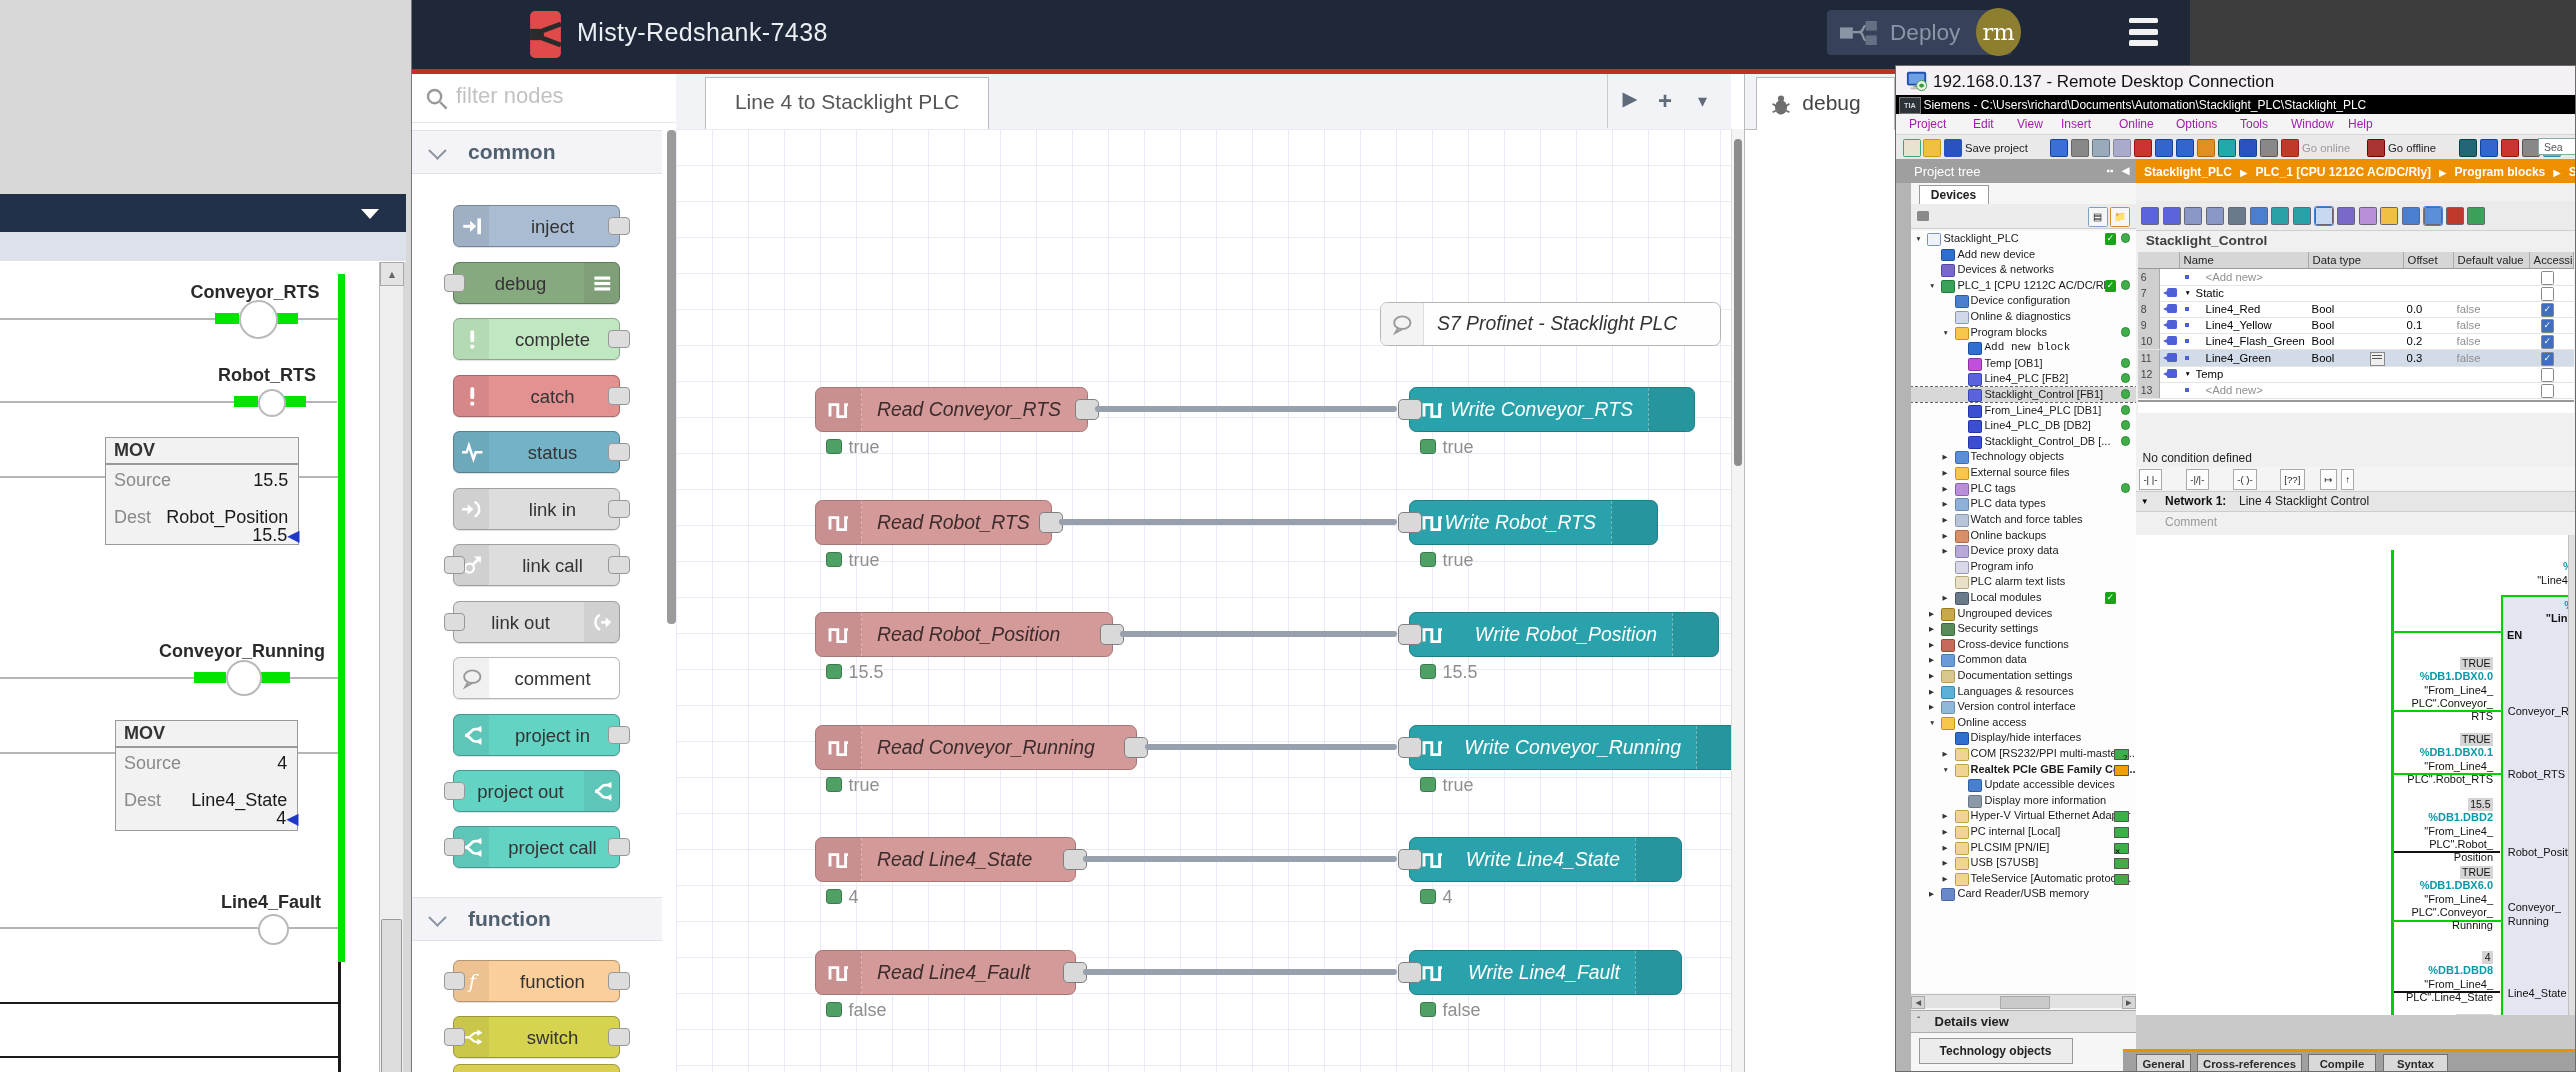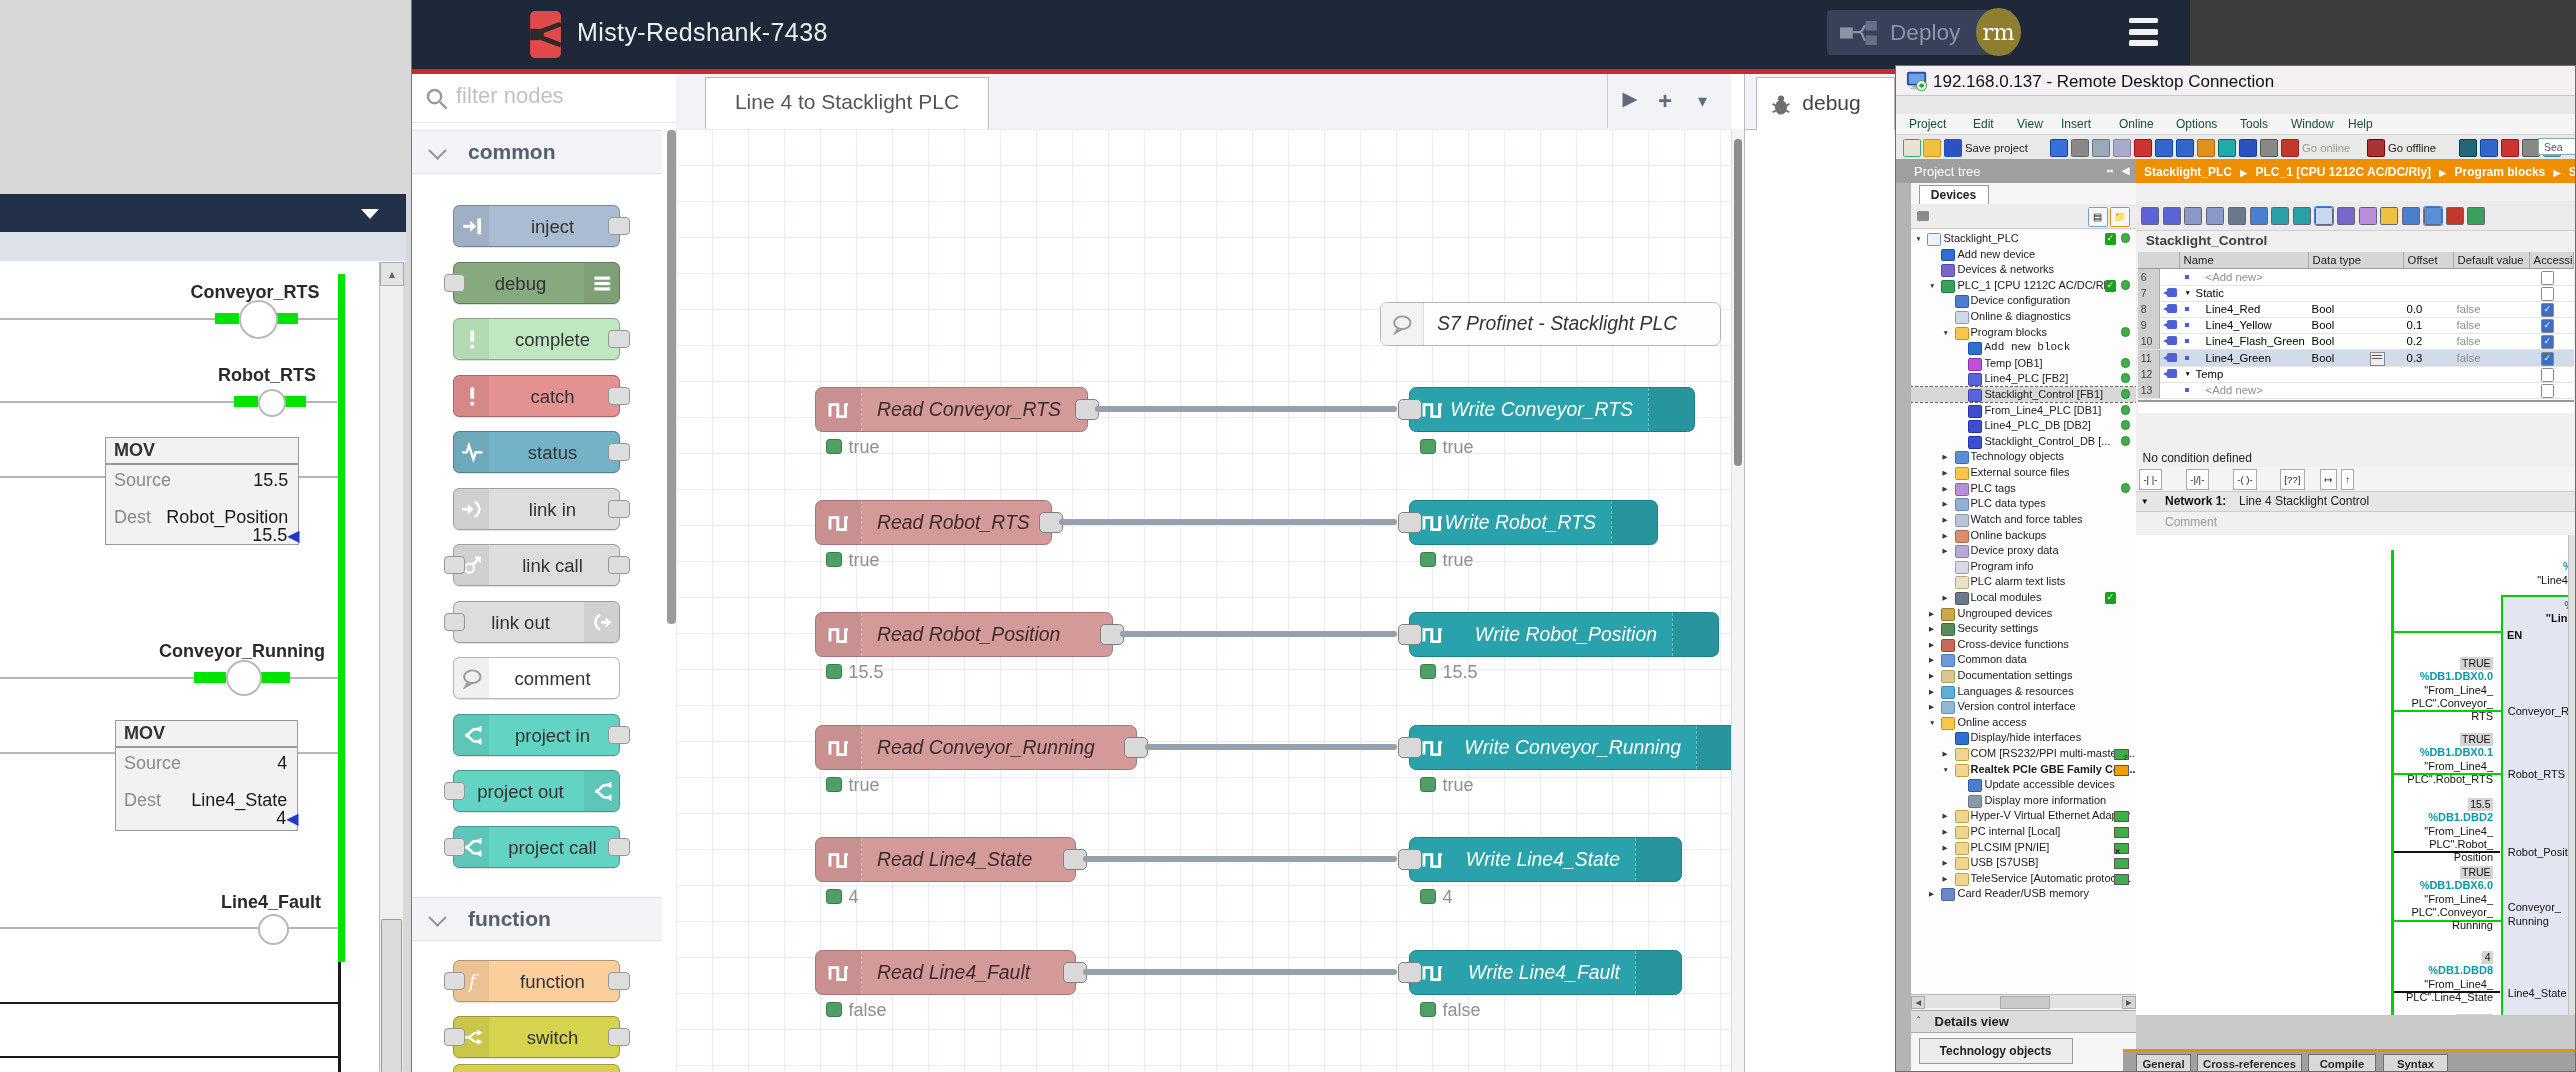--- a/index.html
+++ b/index.html
@@ -88,21 +88,21 @@
   .dbg-tab svg{position:absolute;left:11.3px;top:14.5px;}
   #desktop{left:2190px;top:0;width:386px;height:65px;background:#3c3c3c;}
   
   #rdp{left:1895px;top:65px;width:681px;height:1007px;background:#e8e8e8;border:0.8px solid #6b6b6b;box-sizing:border-box;overflow:hidden;}
   .rdp-title{left:0;top:0;width:681px;height:29px;background:#f4f0f4;border-bottom:0.8px solid #c9c9c9;}
   .rdp-title .t{position:absolute;left:37px;top:5.6px;font-size:17px;color:#111;}
   .tia-black{left:0;top:29px;width:681px;height:19.4px;background:#000;color:#fff;}
   .tia-black .t{position:absolute;left:27.4px;top:3.2px;font-size:12px;}
   .tia-logo{position:absolute;left:3.2px;top:1.6px;width:19.4px;height:15.3px;background:#2d3338;color:#cfd6dc;font-size:7.3px;font-weight:bold;text-align:center;line-height:15.3px;border:0.8px solid #777;}
   .tia-menu{left:0;top:48px;width:681px;height:20px;background:#f4f4f4;border-bottom:0.8px solid #d5d5d5;}
-  .tia-menu span{position:absolute;top:3.2px;font-size:12px;color:#14532d;}
+  .tia-menu span{position:absolute;top:3.2px;font-size:12px;color:#a21caf;}
   .tia-toolbar{left:0;top:69px;width:681px;height:24px;background:#e9e9e9;border-bottom:0.8px solid #c4c4c4;}
   .ti{position:absolute;top:4px;width:16px;height:16px;border-radius:1.6px;}
   .ti-label{position:absolute;top:6.5px;font-size:11.3px;color:#222;}
   .ti-label.gray{color:#9a9a9a;}
   .tsearch{position:absolute;right:-3.2px;top:3.2px;width:42px;height:17px;background:#fff;border:0.8px solid #8aa;font-size:10.5px;color:#555;padding:1.6px 0 0 4.8px;box-sizing:border-box;}
   .tia-header{left:0;top:93px;width:681px;height:24px;}
   .pt-bar{position:absolute;left:0;top:0;width:240px;height:24px;background:#9f9f9f;color:#fff;}
   .pt-bar .t{position:absolute;left:18px;top:4.8px;font-size:13px;}
   .crumb{position:absolute;left:240px;top:0;width:440px;height:24px;background:#ee8f00;color:#fff;overflow:hidden;white-space:nowrap;}
   .crumb .seg{position:relative;display:inline-block;font-size:12px;font-weight:bold;margin:5.6px 0 0 8px;}
@@ -680,20 +680,24 @@
       <svg style="position:absolute;left:9.7px;top:4px" width="22" height="22" viewBox="0 0 24 24">
           <rect x="1" y="2" width="21" height="15" rx="2" fill="#1f4fa8"></rect>
           <rect x="3" y="4" width="17" height="11" fill="#6ea0e8"></rect>
           <rect x="8" y="17" width="7" height="2" fill="#999"></rect>
           <rect x="5" y="19" width="13" height="2" fill="#bbb"></rect>
           <circle cx="17" cy="17" r="5.5" fill="#e8f4e8" stroke="#3a9d3a"></circle>
           <path d="M14 17c2-3 4-3 6 0-2 3-4 3-6 0z" fill="#3a9d3a"></path>
         </svg>
       <span class="t">192.168.0.137 - Remote Desktop Connection</span>
     </div>
+    <div class="a tia-black">
+      <span class="tia-logo">TIA</span>
+      <span class="t">Siemens - C:\Users\richard\Documents\Automation\Stacklight_PLC\Stacklight_PLC</span>
+    </div>
     <div class="a tia-menu" id="tia-menu">
         <span style="left: 13px;">Project</span>
         <span style="left: 77px;">Edit</span>
         <span style="left: 121px;">View</span>
         <span style="left: 165px;">Insert</span>
         <span style="left: 223px;">Online</span>
         <span style="left: 280px;">Options</span>
         <span style="left: 344px;">Tools</span>
         <span style="left: 395px;">Window</span>
         <span style="left: 452px;">Help</span>

